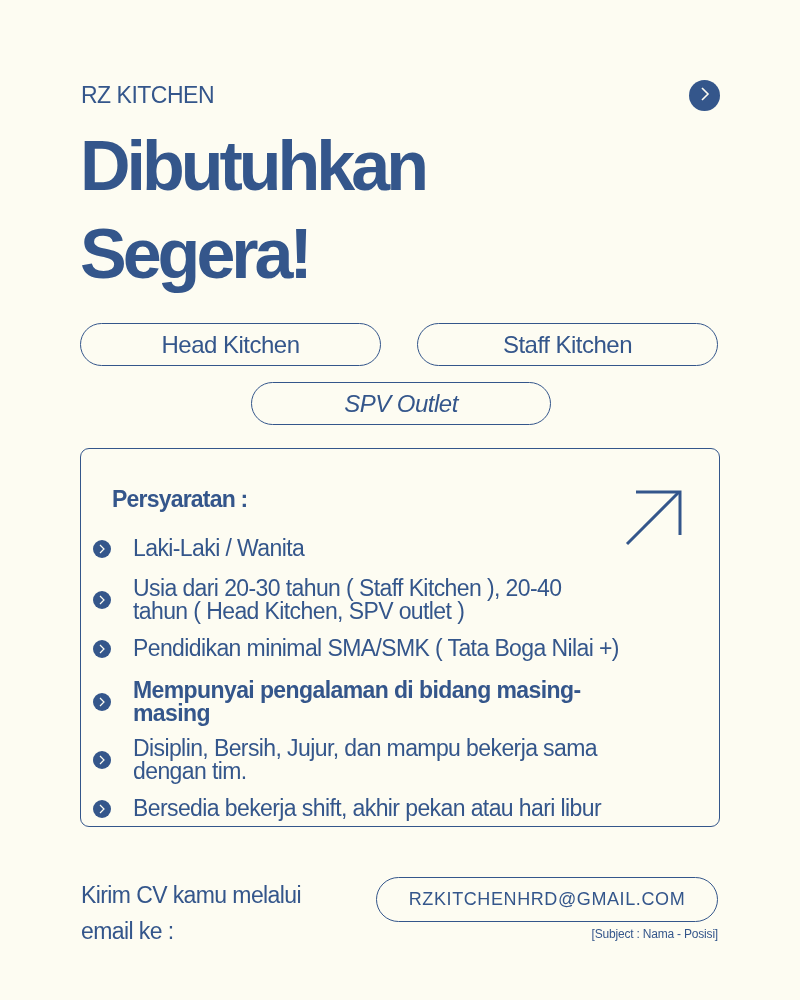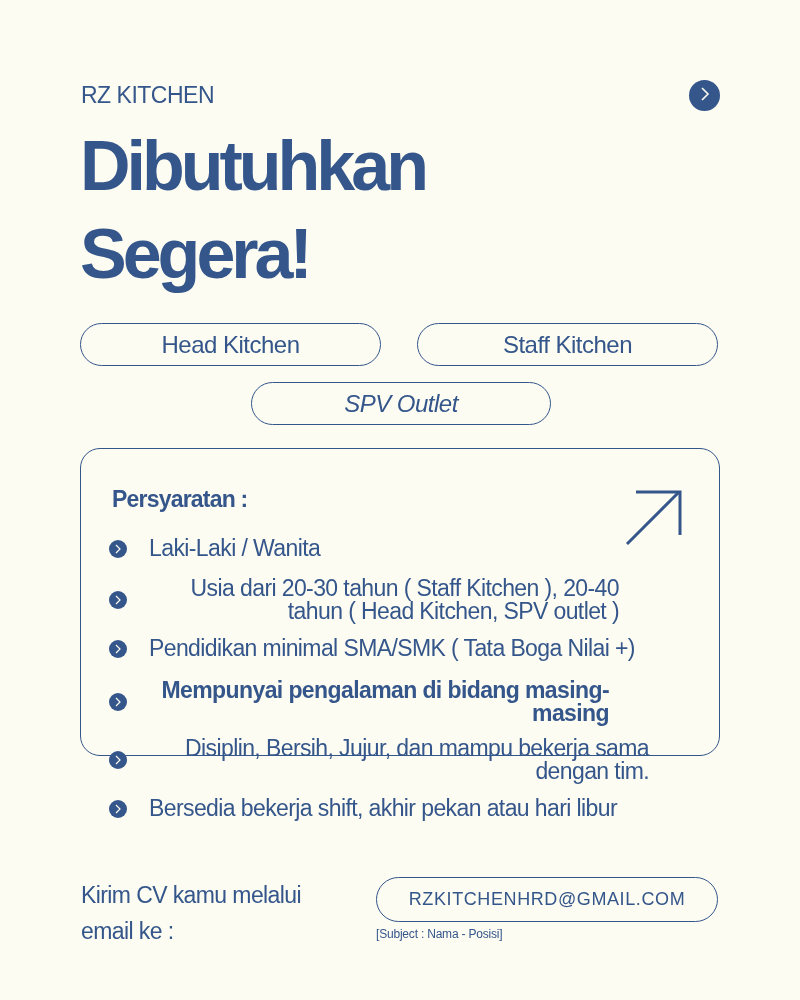--- a/index.html
+++ b/index.html
@@ -43,39 +43,39 @@
       color: #34568b;
       background: transparent;
       cursor: pointer;
     }
     .pill-head { left: 80px; top: 323px; width: 301px; }
     .pill-staff { left: 417px; top: 323px; width: 301px; }
     .pill-spv { left: 251px; top: 382px; width: 300px; font-style: italic; }
 
     .card {
       position: absolute; left: 80px; top: 448px;
-      width: 640px; height: 308px;
+      width: 640px; height: 379px;
       border: 1.5px solid #34568b;
-      border-radius: 20px;
+      border-radius: 9px;
       box-sizing: border-box;
     }
     .card-title {
       position: absolute; left: 31px; top: 37px;
       font-weight: 700; font-size: 23px; letter-spacing: -0.8px;
       color: #34568b;
     }
     .arrow-icon {
       position: absolute; left: 540px; top: 36px;
       width: 64px; height: 64px;
     }
     .req-list { list-style: none; margin: 0; padding: 0; }
     .req-item {
-      position: absolute; left: 28px;
+      position: absolute; left: 12px;
       width: 560px;
-      display: flex; align-items: center; text-align: right;
+      display: flex; align-items: center;
     }
     .bullet {
       flex: 0 0 auto;
       width: 18px; height: 18px; border-radius: 50%;
       background: #34568b;
       display: flex; align-items: center; justify-content: center;
       margin-right: 22px;
     }
     .req-text {
       font-size: 23px; line-height: 23px; letter-spacing: -0.6px;
@@ -93,21 +93,21 @@
       border: 1.5px solid #34568b; border-radius: 24px;
       box-sizing: border-box;
       display: flex; align-items: center; justify-content: center;
       font-size: 18px; font-weight: 400; letter-spacing: 0.6px;
       color: #34568b;
       cursor: pointer;
       text-decoration: none;
     }
     .subject-note {
       position: absolute; left: 376px; top: 927px;
-      width: 342px; text-align: left;
+      width: 342px; text-align: right;
       font-size: 12px; letter-spacing: -0.2px;
       color: #34568b;
     }
   </style>
 </head>
 <body>
 
 <div class="brand">RZ KITCHEN</div>
 
 <div class="next-btn">

